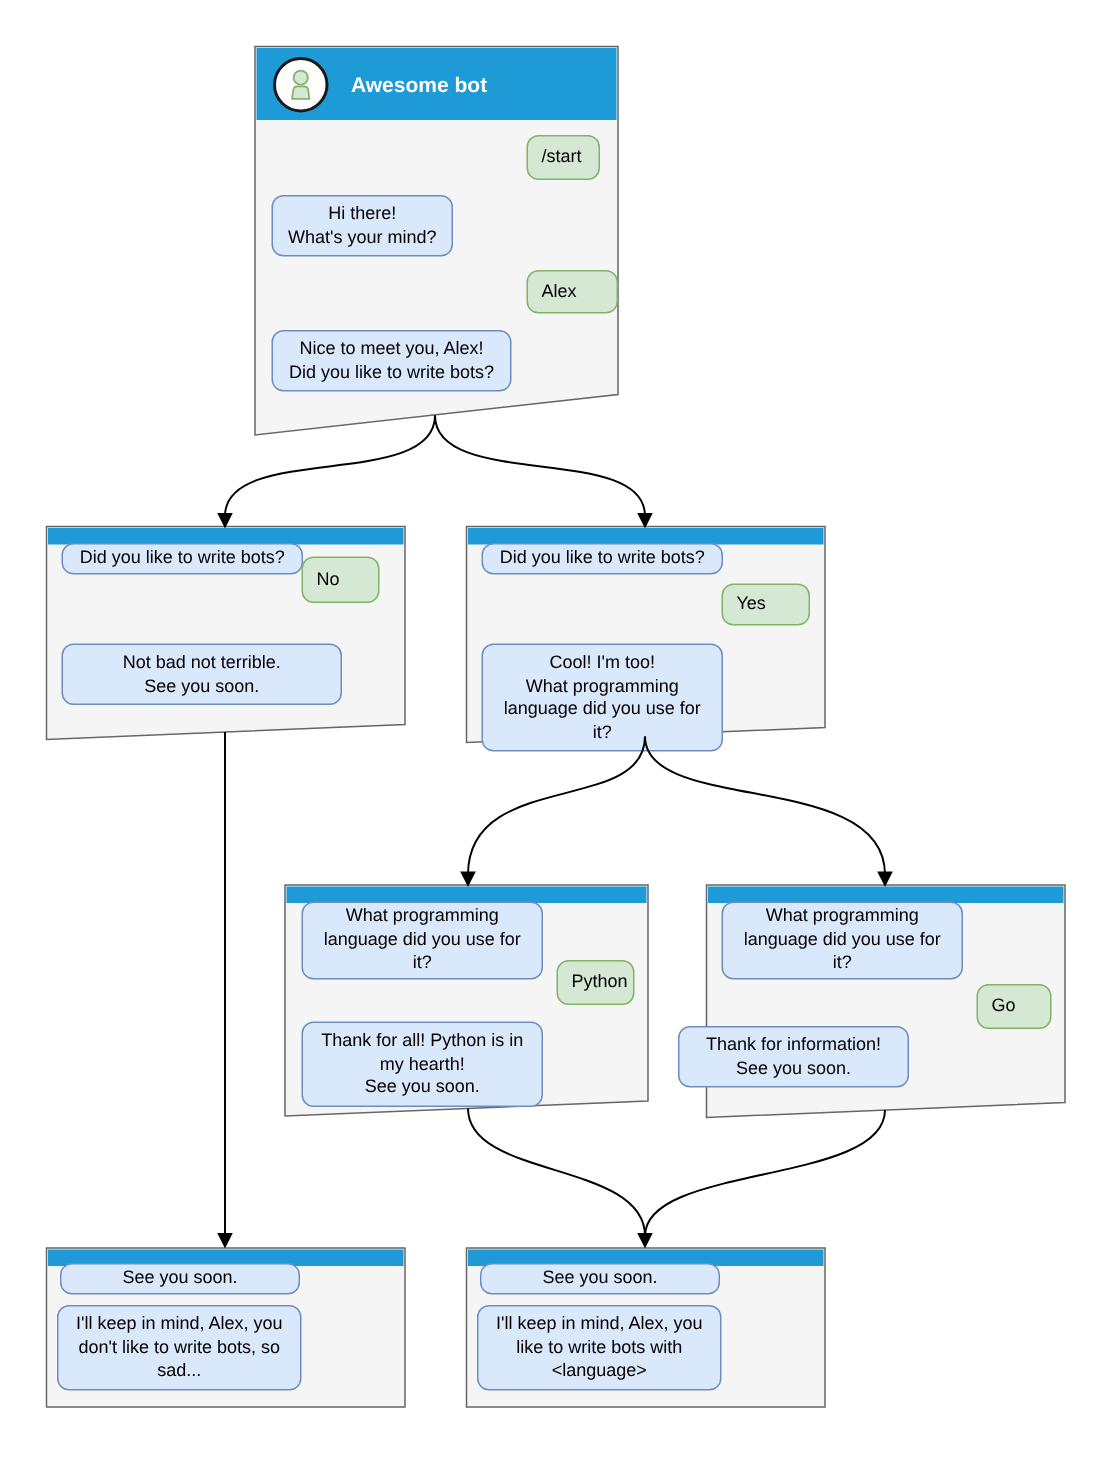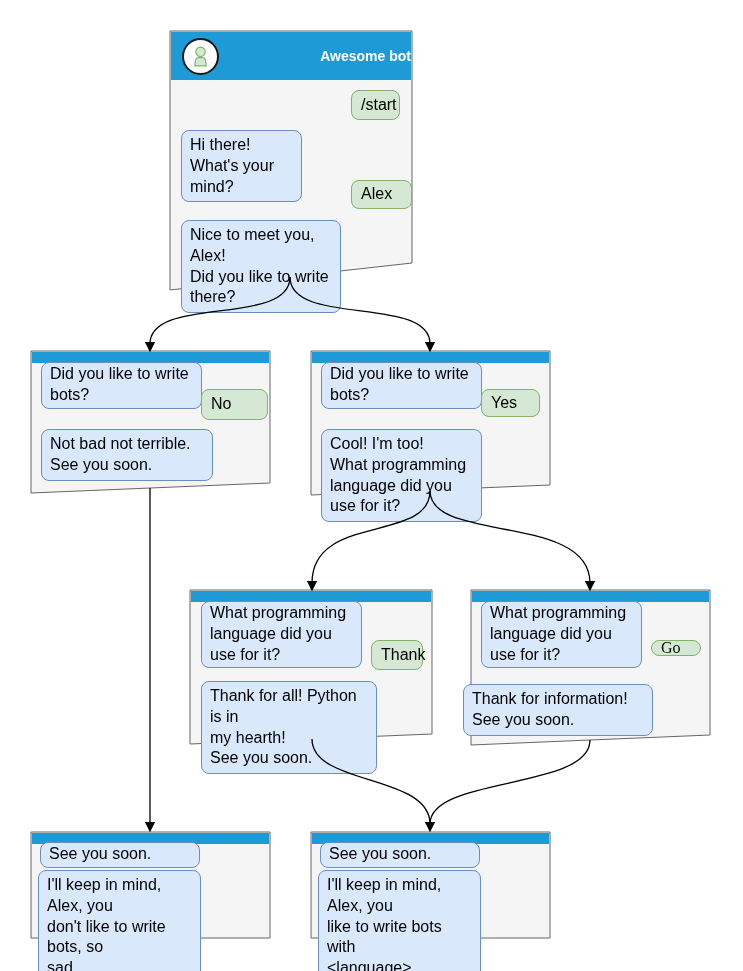--- a/index.html
+++ b/index.html
@@ -14,40 +14,41 @@
   .win-body{fill:var(--window-bg);stroke:var(--window-border);stroke-width:1;}
   .arrow-path{stroke:var(--arrow);stroke-width:1.3;fill:none;}
   .arrow-head{fill:var(--arrow);}
   .strip{
     position:absolute;
     background:var(--header-blue);
   }
   .main-header{
     position:absolute;
     background:var(--header-blue);
-    display:flex;align-items:center;justify-content:space-between;
+    display:flex;align-items:center;
   }
   .avatar{
     width:37px;height:37px;border-radius:50%;
     background:#fff;border:2px solid #1a1a1a;
     margin-left:11px;box-sizing:border-box;
     display:flex;align-items:center;justify-content:center;
   }
   .avatar svg{display:block;}
   .chat-title{
     color:var(--title-text);
     font-size:14px;font-weight:bold;
     margin-left:15px;
   }
   .bubble{
     position:absolute;box-sizing:border-box;
-    font-size:16px;line-height:1.3;color:#000;
+    font-size:12px;line-height:1.3;color:#000;
     border-radius:8px;
     padding:4px 8px;
     white-space:pre-line;
+    text-align:center;
   }
   .bubble.blue{background:var(--bot-bubble-bg);border:1px solid var(--bot-bubble-border);}
   .bubble.green{
     background:var(--user-bubble-bg);border:1px solid var(--user-bubble-border);
     display:flex;align-items:center;padding:0 9px;white-space:nowrap;
   }
   .bubble.thin{padding:1px 8px 2px;}
 </style>
 </head>
 <body>
@@ -71,48 +72,48 @@
         <path d="M12,33 L13.2,24.5 Q13.8,21.5 16.8,21.5 L23.2,21.5 Q26.2,21.5 26.8,24.5 L28,33 Z" fill="#D5E8D4" stroke="#82B366" stroke-width="1.6" stroke-linejoin="round"></path>
       </svg>
     </span>
     <span class="chat-title">Awesome bot</span>
   </div>
   <div class="bubble green" style="left:351px;top:90px;width:49px;height:30px;">/start</div>
   <div class="bubble blue" style="left:181px;top:130px;width:121px;">Hi there!
 What's your mind?</div>
   <div class="bubble green" style="left:351px;top:180px;width:61px;height:29px;">Alex</div>
   <div class="bubble blue" style="left:181px;top:220px;width:160px;">Nice to meet you, Alex!
-Did you like to write there?</div>
+Did you like to write bots?</div>
 
   <div class="strip" style="left:32px;top:352px;width:237px;height:11px;"></div>
   <div class="bubble blue thin" style="left:41px;top:362px;width:161px;">Did you like to write bots?</div>
-  <div class="bubble green" style="left:201px;top:389px;width:67px;height:31px;">No</div>
-  <div class="bubble blue" style="left:41px;top:429px;width:172px;">Not bad not terrible.
+  <div class="bubble green" style="left:201px;top:371px;width:52px;height:31px;">No</div>
+  <div class="bubble blue" style="left:41px;top:429px;width:187px;">Not bad not terrible.
 See you soon.</div>
 
   <div class="strip" style="left:312px;top:352px;width:237px;height:11px;"></div>
   <div class="bubble blue thin" style="left:321px;top:362px;width:161px;">Did you like to write bots?</div>
   <div class="bubble green" style="left:481px;top:389px;width:59px;height:28px;">Yes</div>
   <div class="bubble blue" style="left:321px;top:429px;width:161px;">Cool! I'm too!
 What programming
 language did you use for it?</div>
 
   <div class="strip" style="left:191px;top:591px;width:240px;height:11px;"></div>
   <div class="bubble blue thin" style="left:201px;top:601px;width:161px;">What programming
 language did you use for it?</div>
-  <div class="bubble green" style="left:371px;top:640px;width:52px;height:30px;">Thank</div>
-  <div class="bubble blue" style="left:201px;top:681px;width:176px;">Thank for all! Python is in
+  <div class="bubble green" style="left:371px;top:640px;width:52px;height:30px;">Python</div>
+  <div class="bubble blue" style="left:201px;top:681px;width:161px;">Thank for all! Python is in
 my hearth!
 See you soon.</div>
 
   <div class="strip" style="left:472px;top:591px;width:237px;height:11px;"></div>
   <div class="bubble blue thin" style="left:481px;top:601px;width:161px;">What programming
 language did you use for it?</div>
-  <div class="bubble green" style="left:651px;top:640px;width:50px;height:16px;font-family:Liberation Serif, serif;">Go</div>
-  <div class="bubble blue" style="left:463px;top:684px;width:190px;">Thank for information!
+  <div class="bubble green" style="left:651px;top:656px;width:50px;height:30px;">Go</div>
+  <div class="bubble blue" style="left:452px;top:684px;width:154px;">Thank for information!
 See you soon.</div>
 
   <div class="strip" style="left:32px;top:833px;width:237px;height:11px;"></div>
   <div class="bubble blue thin" style="left:40px;top:842px;width:160px;">See you soon.</div>
   <div class="bubble blue" style="left:38px;top:870px;width:163px;">I'll keep in mind, Alex, you
 don't like to write bots, so
 sad...</div>
 
   <div class="strip" style="left:312px;top:833px;width:237px;height:11px;"></div>
   <div class="bubble blue thin" style="left:320px;top:842px;width:160px;">See you soon.</div>

